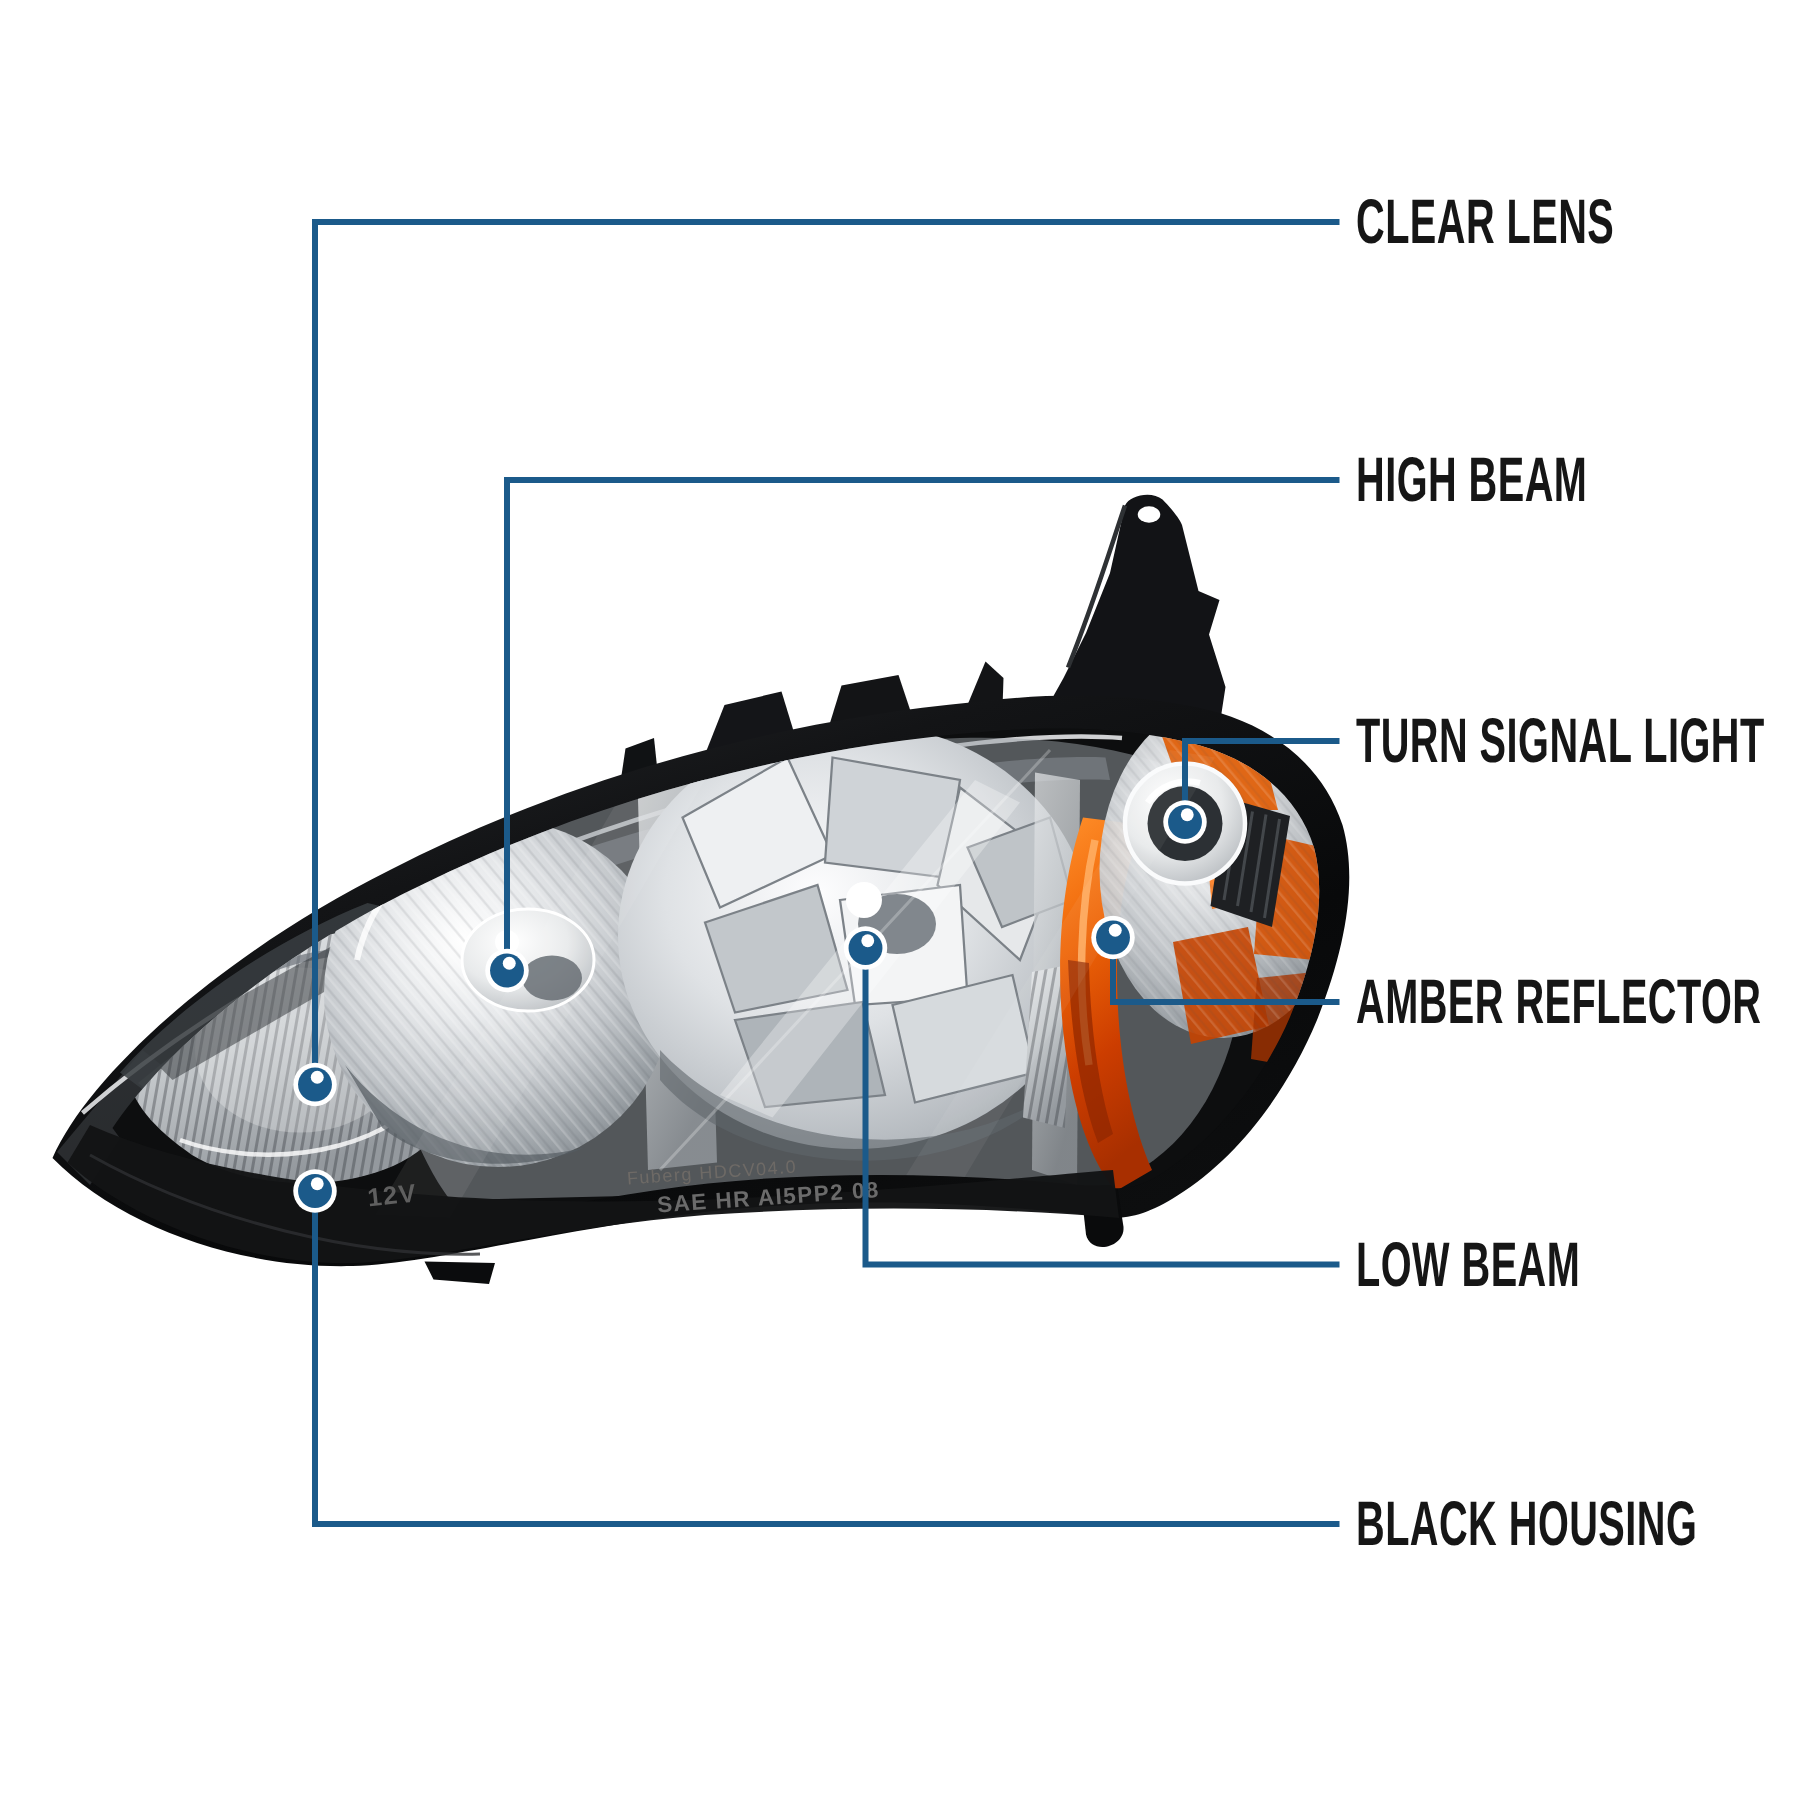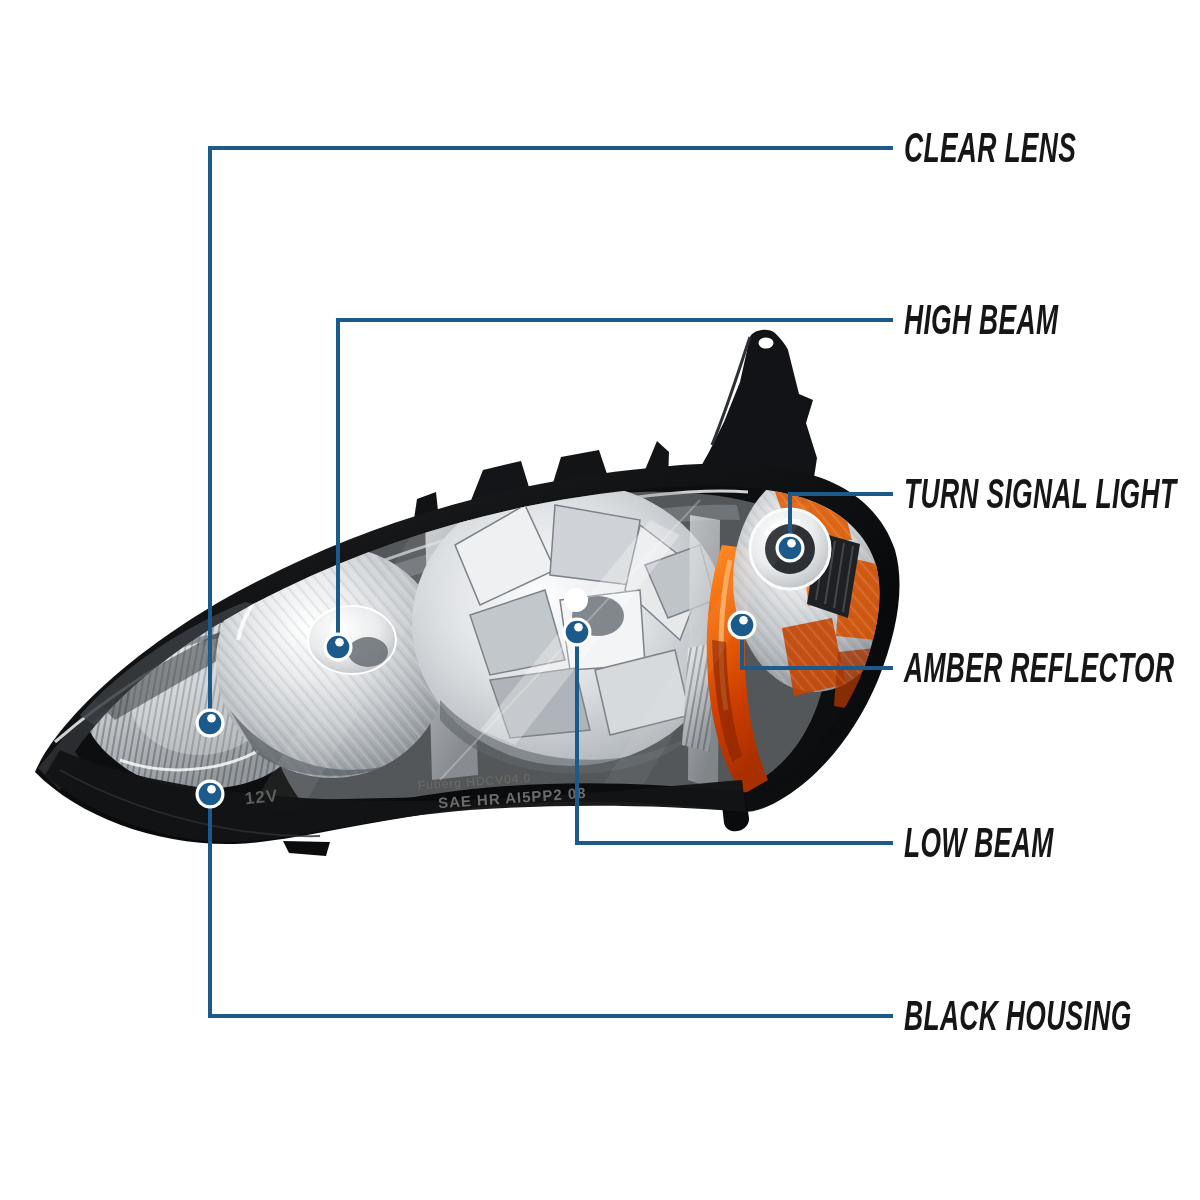--- a/index.html
+++ b/index.html
@@ -3,21 +3,21 @@
 <meta charset="utf-8">
 <style>
   :root{
     --accent:#1b5a8a;
     --label-color:#161616;
   }
   html,body{margin:0;padding:0;background:#ffffff;}
   .stage{position:relative;width:1200px;height:1200px;background:#fff;overflow:hidden;
          font-family:"Liberation Sans",sans-serif;}
   .stage svg{position:absolute;left:0;top:0;width:1200px;height:1200px;}
-  .labels-layer{position:absolute;left:0;top:0;width:1200px;height:1112px;font-style:italic;}
+  .labels-layer{position:absolute;left:0;top:0;width:1200px;height:1112px;}
   .callout-line{stroke:var(--accent);stroke-width:4;fill:none;}
   .marker-ring{fill:#ffffff;}
   .marker-core{fill:var(--accent);}
   .marker-dot{fill:#ffffff;}
   .callout-label{
     position:absolute;left:904px;
     font-family:"Liberation Sans",sans-serif;
     font-weight:bold;font-size:42px;line-height:42px;
     color:var(--label-color);
     transform:scaleX(0.63);transform-origin:left center;

